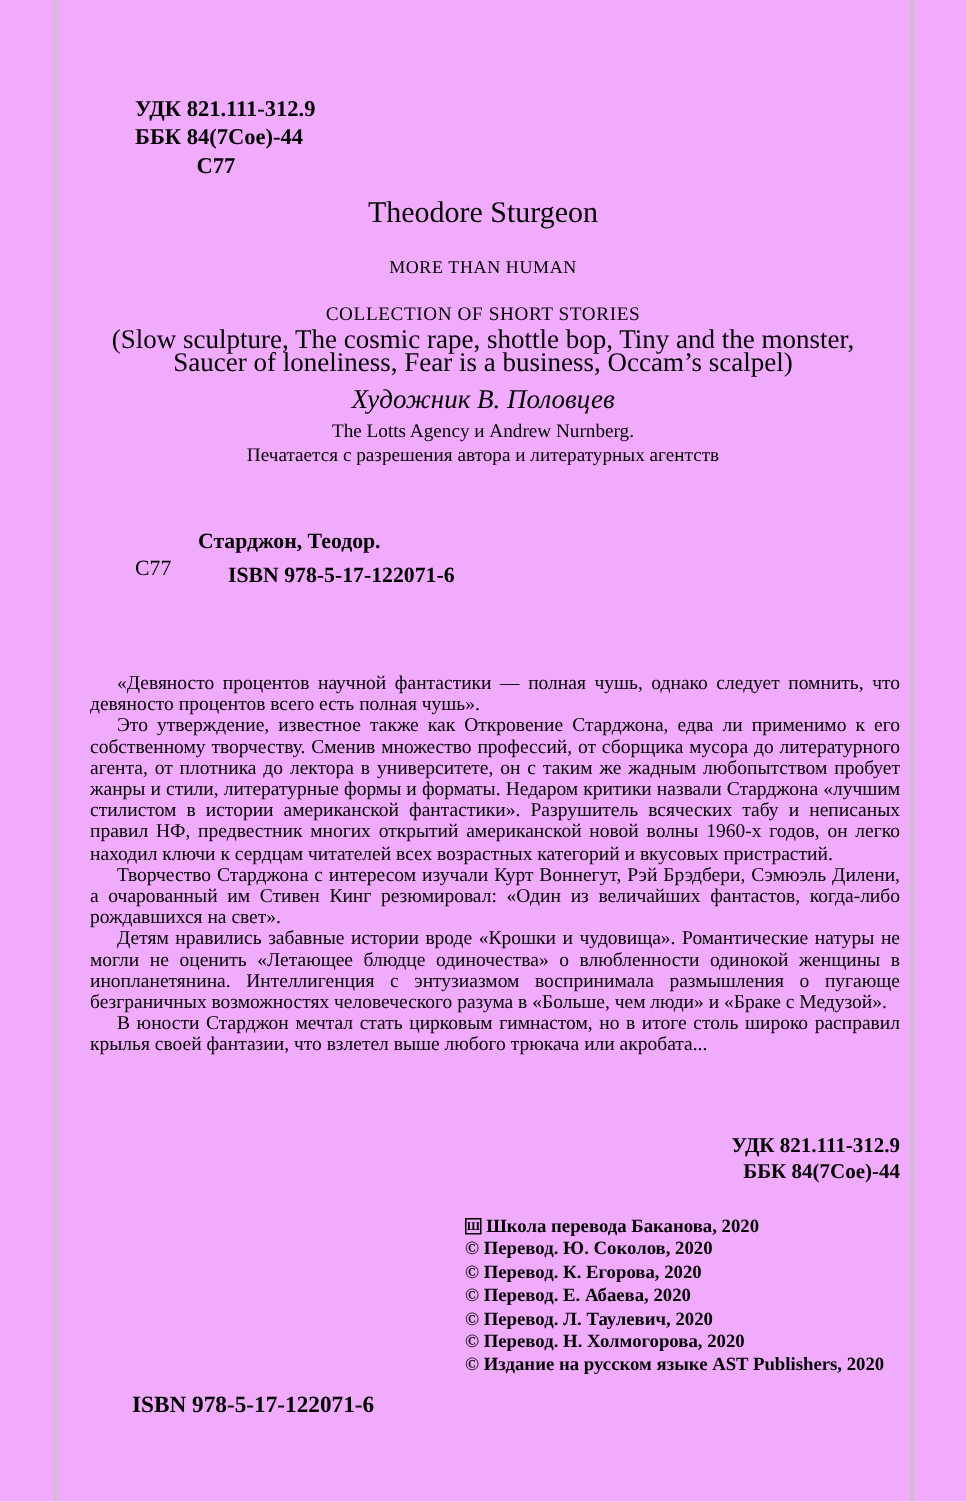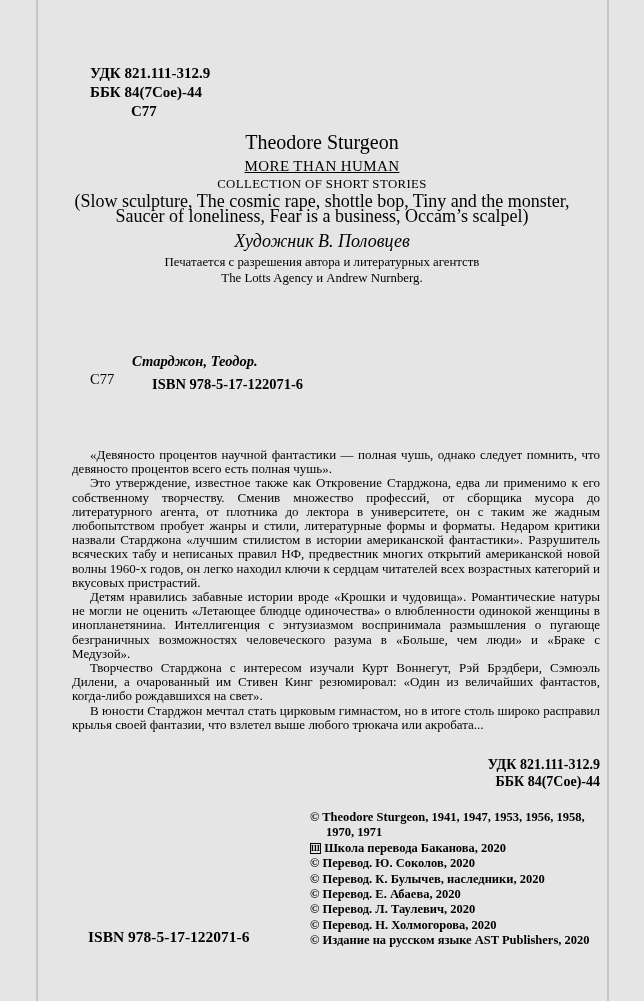--- a/index.html
+++ b/index.html
@@ -4,50 +4,50 @@
 <style>
   * { margin:0; padding:0; box-sizing:border-box; }
   html,body { background:#ffffff; }
   body {
     width:644px; height:1001px;
     font-family:"Liberation Serif", serif;
     color:#000;
     position:relative;
     overflow:hidden;
   }
-  .page { position:relative; width:644px; height:1001px; background:#e5e5e5; overflow:hidden; }
+  .page { position:relative; width:644px; height:1001px; background:#f0abfc; overflow:hidden; }
 
   .edge-line { position:absolute; top:0; bottom:0; width:2px; background:#c6c6c6; }
   .edge-line.left  { left:36px; }
   .edge-line.right { left:607px; }
 
   
   .classification { position:absolute; left:90px; top:64px; font-size:15px; font-weight:bold; line-height:19px; }
   .classification .code { margin-left:41px; }
 
   
   .head-center { position:absolute; left:44px; right:44px; top:128px; text-align:center; }
   .series    { font-size:15px; line-height:18px; }
   .author-en { margin-top:5px; font-size:20px; line-height:18px; }
-  .title-en  { margin-top:4px; font-size:15px; line-height:22px; letter-spacing:0.4px;text-decoration:underline; }
-  .collection{ font-size:12.8px; line-height:15px; letter-spacing:0.4px; }
+  .title-en  { margin-top:16px; font-size:12px; line-height:22px; letter-spacing:0.4px; }
+  .collection{ margin-top:13px; font-size:12.8px; line-height:15px; letter-spacing:0.4px; }
   .contents  { margin-top:2px; font-size:18px; line-height:15px; max-width:515px; margin-left:auto; margin-right:auto; }
   .translated{ margin-top:11px; font-size:12.8px; line-height:15px; }
   .artist    { margin-top:10px; font-size:18px; line-height:15px; font-style:italic; }
   .permission{ margin-top:6px; font-size:12.8px; line-height:15.5px; }
 
   
   .catalog { position:absolute; left:90px; right:44px; top:352px; font-size:14.5px; line-height:18px; }
-  .catalog-author { font-weight:bold; margin-left:42px;font-style:italic; }
+  .catalog-author { font-weight:bold; margin-left:42px; }
   .catalog-entry  { position:relative; padding-left:42px; }
   .catalog-entry .entry-code { position:absolute; left:0; top:0; }
   .catalog-isbn { margin-top:5px; margin-left:62px; font-weight:bold; }
 
   
-  .annotation { position:absolute; left:60px; right:44px; top:448px; font-size:13px; line-height:14.2px; text-align:justify;margin-left:12px; }
+  .annotation { position:absolute; left:60px; right:44px; top:448px; font-size:13px; line-height:14.2px; text-align:justify; }
   .annotation p { text-indent:18px; }
 
   
   .class-bottom { position:absolute; right:44px; top:757px; text-align:right; font-weight:bold; font-size:14px; line-height:16.5px; }
 
   
   .copyrights { position:absolute; left:310px; right:40px; top:810px; font-weight:bold; font-size:12.5px; line-height:15.4px; }
   .c-line { padding-left:16px; text-indent:-16px; }
   .c-sym.boxed {
     display:inline-block; text-indent:0;
@@ -73,62 +73,58 @@
     <div class="code">С77</div>
   </div>
 
   <div class="head-center">
     <div class="author-en">Theodore Sturgeon</div>
     <div class="title-en">MORE THAN HUMAN</div>
     <div class="collection">COLLECTION OF SHORT STORIES</div>
     <div class="contents">(Slow sculpture, The cosmic rape, shottle bop, Tiny and the monster, Saucer of loneliness, Fear is a business, Occam’s scalpel)</div>
     <div class="artist">Художник В. Половцев</div>
     <div class="permission">
+      <div>The Lotts Agency и Andrew Nurnberg.</div>
       <div>Печатается с разрешения автора и литературных агентств</div>
-      <div>The Lotts Agency и Andrew Nurnberg.</div>
     </div>
   </div>
 
   <div class="catalog">
     <div class="catalog-author">Старджон, Теодор.</div>
     <div class="catalog-entry">
       <span class="entry-code">С77</span>
     </div>
     <div class="catalog-isbn">ISBN 978-5-17-122071-6</div>
   </div>
 
   <div class="annotation">
     <p>«Девяносто процентов научной фантастики — полная чушь, однако следует помнить, что девяносто процентов всего есть полная чушь».</p>
     <p>Это утверждение, известное также как Откровение Старджона, едва ли применимо к его собственному творчеству. Сменив множество профессий, от сборщика мусора до литературного агента, от плотника до лектора в университете, он с таким же жадным любопытством пробует жанры и стили, литературные формы и форматы. Недаром критики назвали Старджона «лучшим стилистом в истории американской фантастики». Разрушитель всяческих табу и неписаных правил НФ, предвестник многих открытий американской новой волны 1960-х годов, он легко находил ключи к сердцам читателей всех возрастных категорий и вкусовых пристрастий.</p>
+    <p>Творчество Старджона с интересом изучали Курт Воннегут, Рэй Брэдбери, Сэмюэль Дилени, а очарованный им Стивен Кинг резюмировал: «Один из величайших фантастов, когда-либо рождавшихся на свет».</p>
     <p>Детям нравились забавные истории вроде «Крошки и чудовища». Романтические натуры не могли не оценить «Летающее блюдце одиночества» о влюбленности одинокой женщины в инопланетянина. Интеллигенция с энтузиазмом воспринимала размышления о пугающе безграничных возможностях человеческого разума в «Больше, чем люди» и «Браке с Медузой».</p>
-    <p>Творчество Старджона с интересом изучали Курт Воннегут, Рэй Брэдбери, Сэмюэль Дилени, а очарованный им Стивен Кинг резюмировал: «Один из величайших фантастов, когда-либо рождавшихся на свет».</p>
     <p>В юности Старджон мечтал стать цирковым гимнастом, но в итоге столь широко расправил крылья своей фантазии, что взлетел выше любого трюкача или акробата...</p>
   </div>
 
   <div class="class-bottom">
     <div>УДК 821.111-312.9</div>
     <div>ББК 84(7Сое)-44</div>
   </div>
 
   <div class="copyrights">
     <div class="c-line">
-      <span class="c-sym">©</span>
-      <span>Theodore Sturgeon, 1941, 1947, 1953, 1956, 1958, 1970, 1971</span>
-    </div>
-    <div class="c-line">
       <span class="c-sym boxed">Ш</span>
       <span>Школа перевода Баканова, 2020</span>
     </div>
     <div class="c-line">
       <span class="c-sym">©</span>
       <span>Перевод. Ю. Соколов, 2020</span>
     </div>
     <div class="c-line">
       <span class="c-sym">©</span>
-      <span>Перевод. К. Булычев, наследники, 2020</span>
+      <span>Перевод. К. Егорова, 2020</span>
     </div>
     <div class="c-line">
       <span class="c-sym">©</span>
       <span>Перевод. Е. Абаева, 2020</span>
     </div>
     <div class="c-line">
       <span class="c-sym">©</span>
       <span>Перевод. Л. Таулевич, 2020</span>
     </div>
     <div class="c-line">

